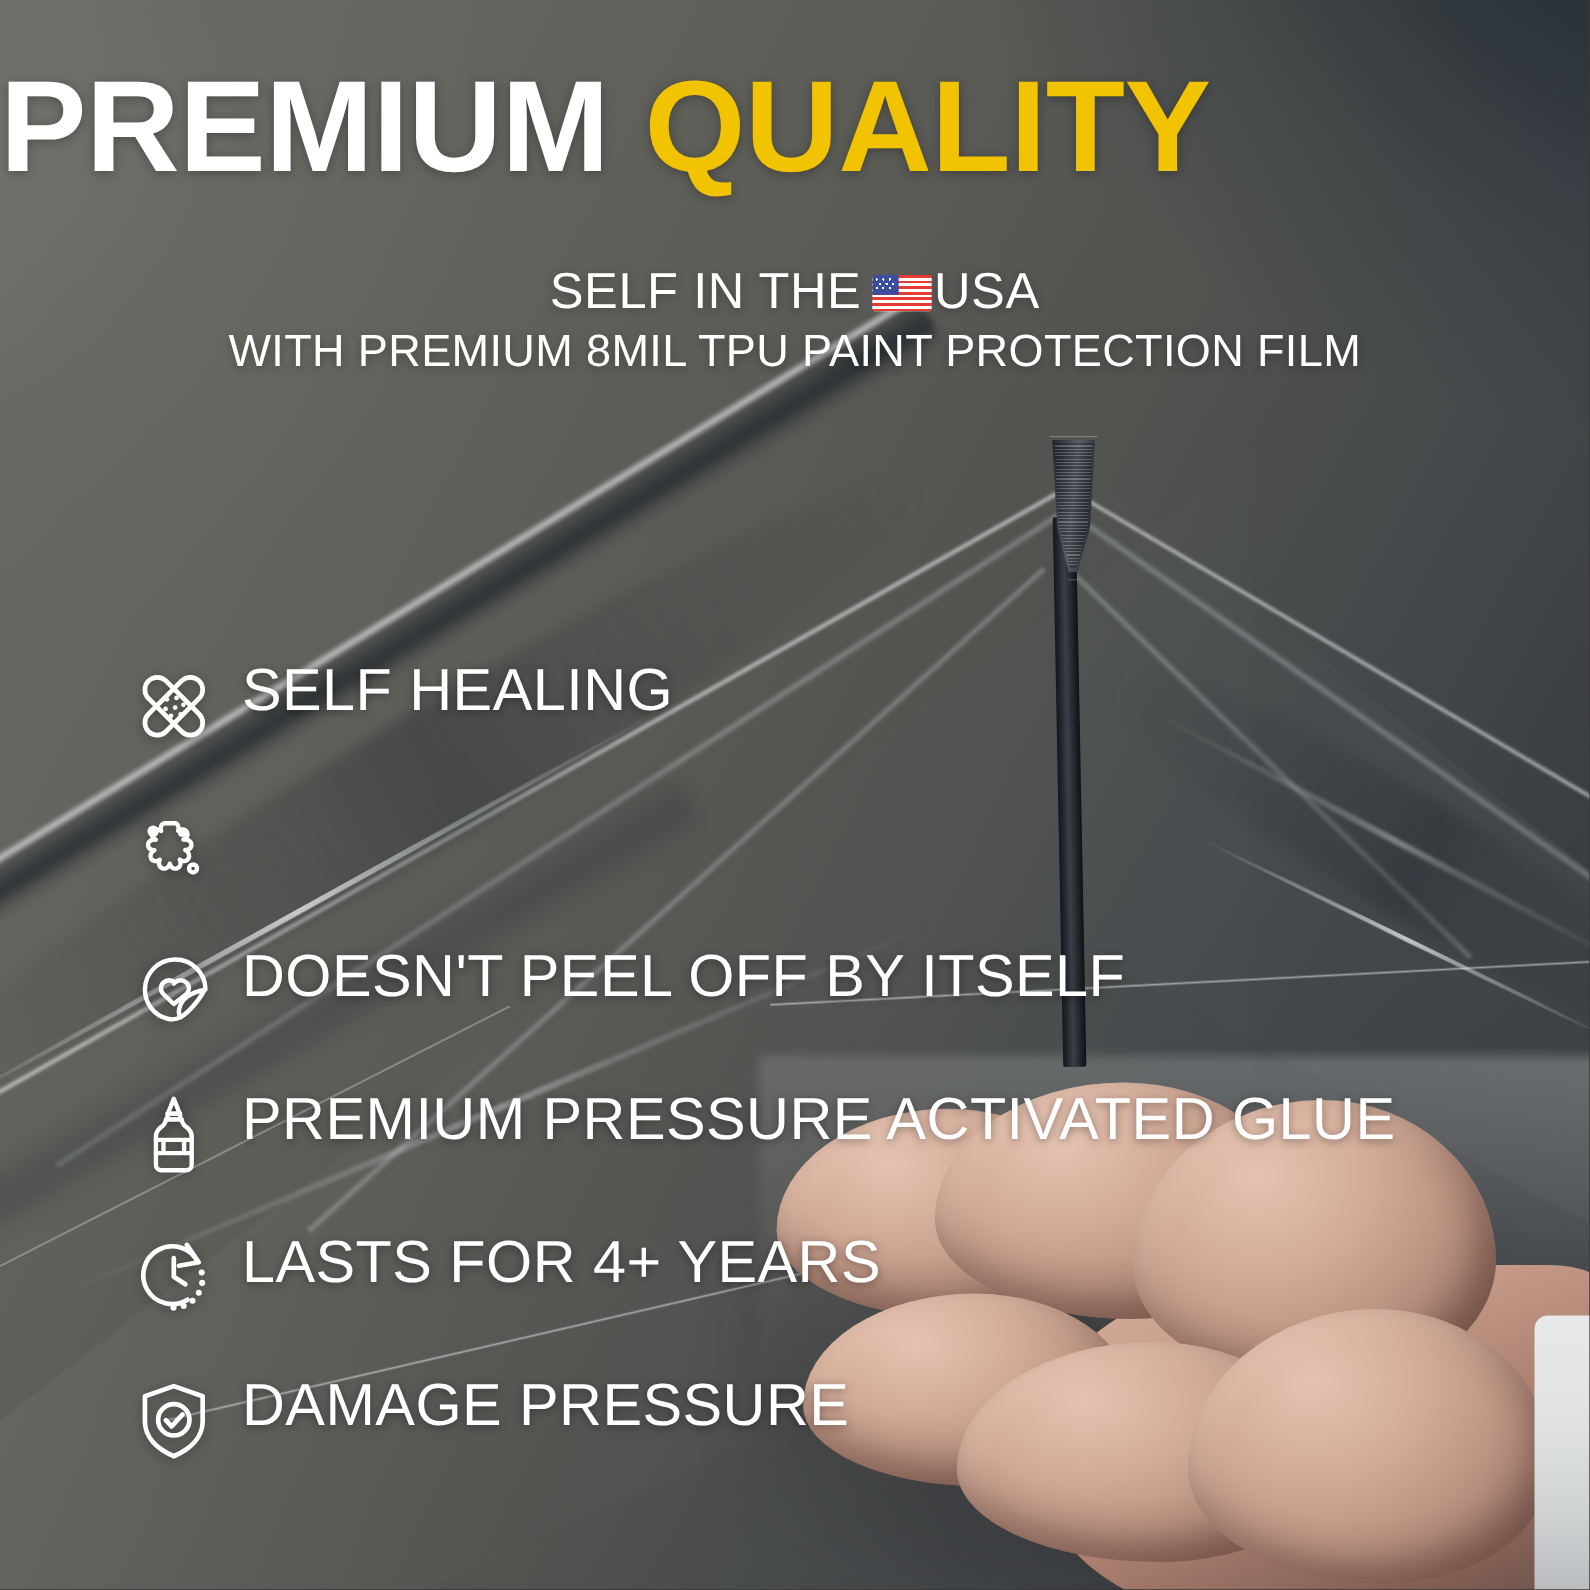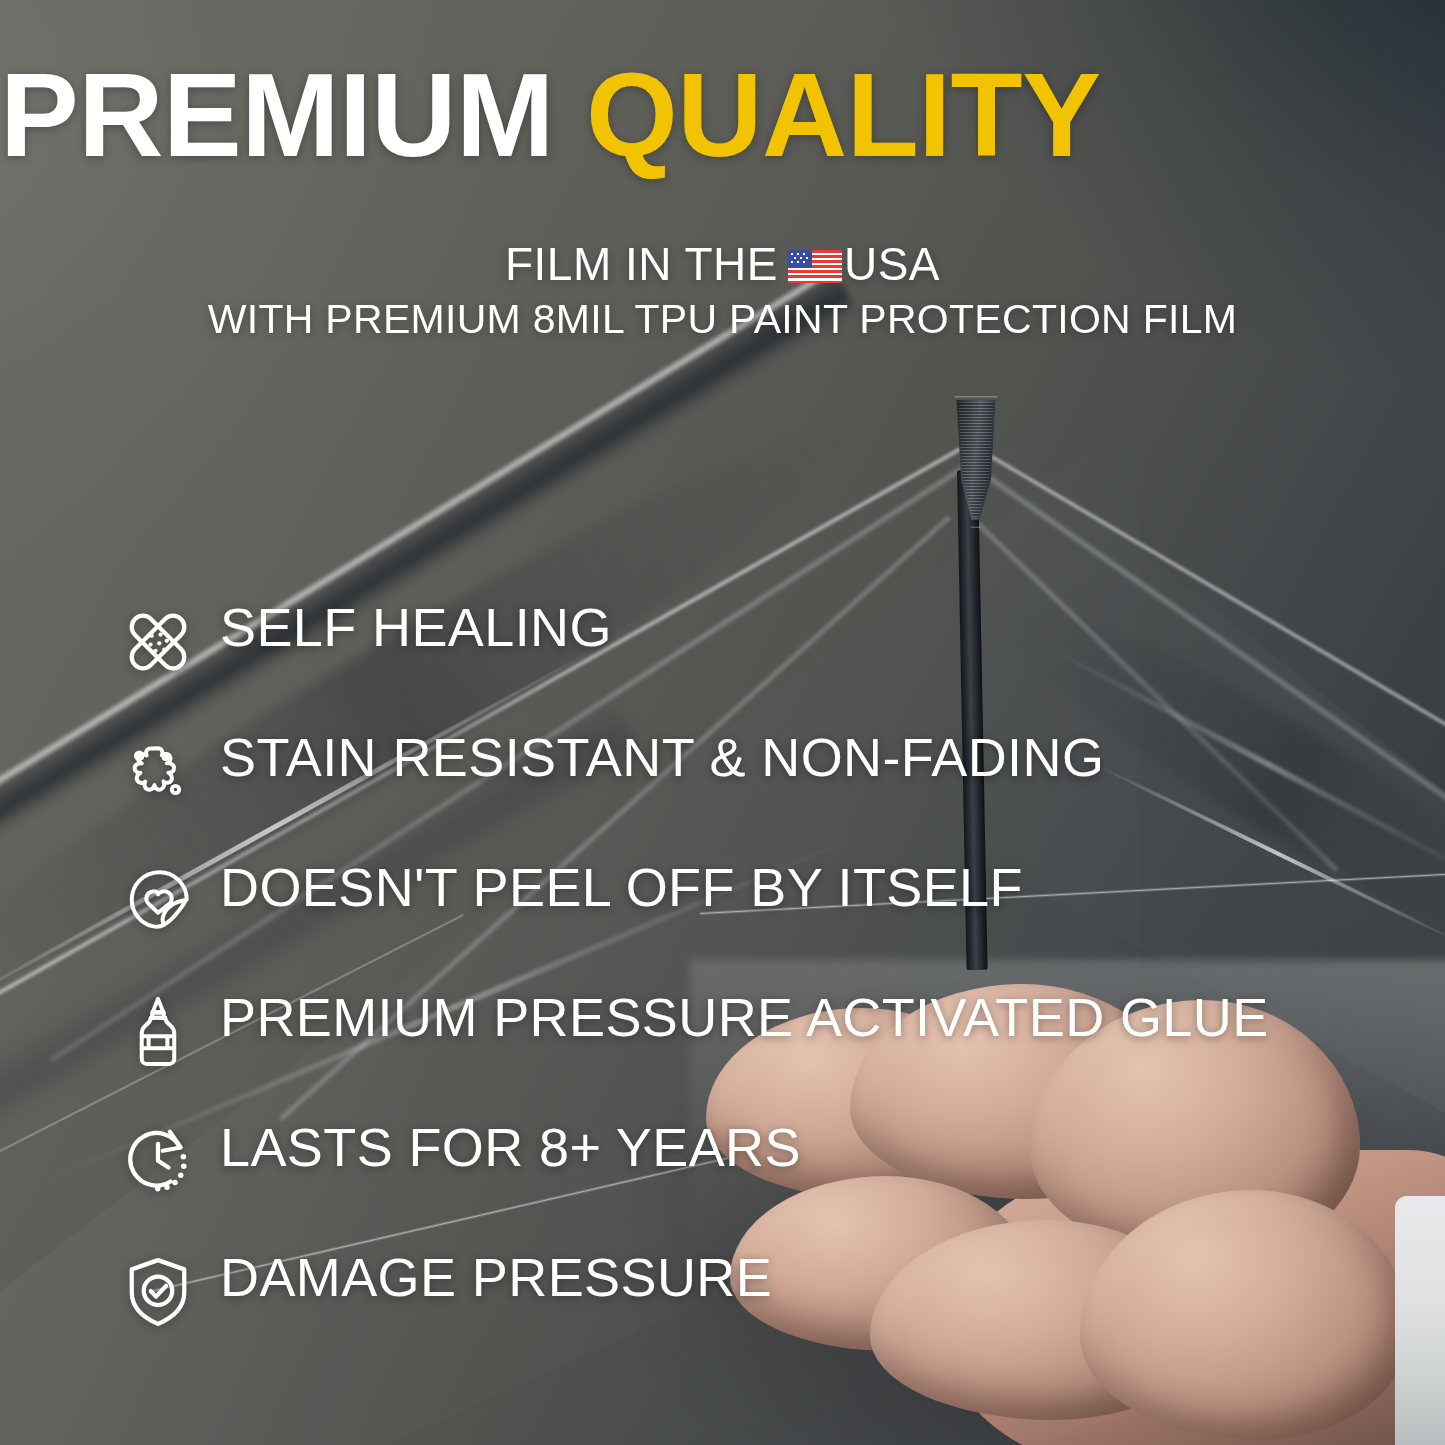--- a/index.html
+++ b/index.html
@@ -477,21 +477,21 @@
 
   <div class="tool-shaft"></div>
   <div class="tool-head"></div>
   <div class="tool-rim"></div>
 
   <div class="headline">
     <span class="w1">PREMIUM</span><span>&nbsp;</span><span class="w2">QUALITY</span>
   </div>
 
   <div class="sub1">
-    <span>FILM IN THE</span><span class="flag"><span class="canton"></span><span class="stars"></span></span><span>USA</span>
+    <span>SELF IN THE</span><span class="flag"><span class="canton"></span><span class="stars"></span></span><span>USA</span>
   </div>
 
   <div class="sub2">WITH PREMIUM 8MIL TPU PAINT PROTECTION FILM</div>
 
   <div class="features">
 
     <div class="feature-row">
       <div class="feature-icon">
         <svg width="80" height="80" viewBox="0 0 64 64" fill="none" stroke="#ffffff" stroke-width="3.4" stroke-linecap="round" stroke-linejoin="round">
           <rect x="6" y="23" width="52" height="18" rx="9" transform="rotate(45 32 32)"></rect>
@@ -516,21 +516,20 @@
           <path d="M32 13c3.2 0 4.2 3.4 3.1 5.6 2.2-1.7 5.6-1.3 6.6 1.2 1 2.4-.7 4.4-2.7 5.2
                    2.7-.5 5.6 1 5.8 3.7.2 2.6-2.2 4.1-4.5 3.9 2.4 1.1 3.7 4 2.3 6.3-1.4 2.3-4.6 2.2-6.3.6
                    1.3 2.3.6 5.5-2 6.4-2.5.9-4.8-1-5.2-3.4-.5 2.5-2.9 4.3-5.4 3.4-2.5-.9-3.2-4-1.9-6.3
                    -1.8 1.6-4.9 1.6-6.3-.7-1.3-2.3 0-5.1 2.4-6.2-2.3.2-4.7-1.3-4.6-3.9.1-2.6 3-4.2 5.7-3.7
                    -2-.8-3.6-2.8-2.6-5.2 1-2.4 4.4-2.8 6.5-1.2-1.1-2.2-.1-5.6 3.1-5.6z"></path>
           <circle cx="17" cy="19" r="2.6"></circle>
           <circle cx="46" cy="46" r="2.9"></circle>
           <circle cx="38" cy="20" r="1.5"></circle>
         </svg>
       </div>
-      <div class="feature-label">STAIN RESISTANT &amp; NON-FADING</div>
     </div>
 
     <div class="feature-row">
       <div class="feature-icon">
         <svg width="80" height="80" viewBox="0 0 64 64" fill="none" stroke="#ffffff" stroke-width="3.2" stroke-linecap="round" stroke-linejoin="round">
           <path d="M55 30c0-12.2-10-22-22.3-21.8C20.6 8.4 11 18.2 11 30.2c0 10.2 7 18.8 16.5 21.1
                    3.5.9 6.6.5 9.3-1.1"></path>
           <path d="M36.8 50.2c2.6-1.4 7.3-5.6 10.6-9.6 3.2-3.9 5.8-7.9 6.8-10.2
                    -3.5.6-8.6 2.2-12 4.6-3.5 2.5-5.8 6.1-6.4 9.6-.3 2.1-.1 4 1 5.6z"></path>
           <path d="M32 40.6l-7.6-7.3c-2.4-2.3-2.4-6 0-8.3 2.3-2.2 6.1-2.2 8.4 0l-.8.8.8-.8
@@ -563,21 +562,21 @@
             <circle cx="52.3" cy="27.8" r="2.2"></circle>
             <circle cx="52.6" cy="35.4" r="2.2"></circle>
             <circle cx="50.2" cy="42.6" r="2.2"></circle>
             <circle cx="45.6" cy="48.4" r="2.2"></circle>
             <circle cx="39.2" cy="52.2" r="2.2"></circle>
             <circle cx="31.8" cy="53.4" r="2.2"></circle>
           </g>
           <path d="M32 17.4V31l8.4 5.4"></path>
         </svg>
       </div>
-      <div class="feature-label">LASTS FOR 8+ YEARS</div>
+      <div class="feature-label">LASTS FOR 4+ YEARS</div>
     </div>
 
     <div class="feature-row">
       <div class="feature-icon">
         <svg width="80" height="80" viewBox="0 0 64 64" fill="none" stroke="#ffffff" stroke-width="3.4" stroke-linecap="round" stroke-linejoin="round">
           <path d="M32 6.5l21 7.4v18.4c0 11.2-8.6 19.8-21 25.2-12.4-5.4-21-14-21-25.2V13.9L32 6.5z"></path>
           <circle cx="32" cy="31" r="11.4"></circle>
           <path d="M26.2 31.3l4.2 4.4 8-8.6"></path>
         </svg>
       </div>

